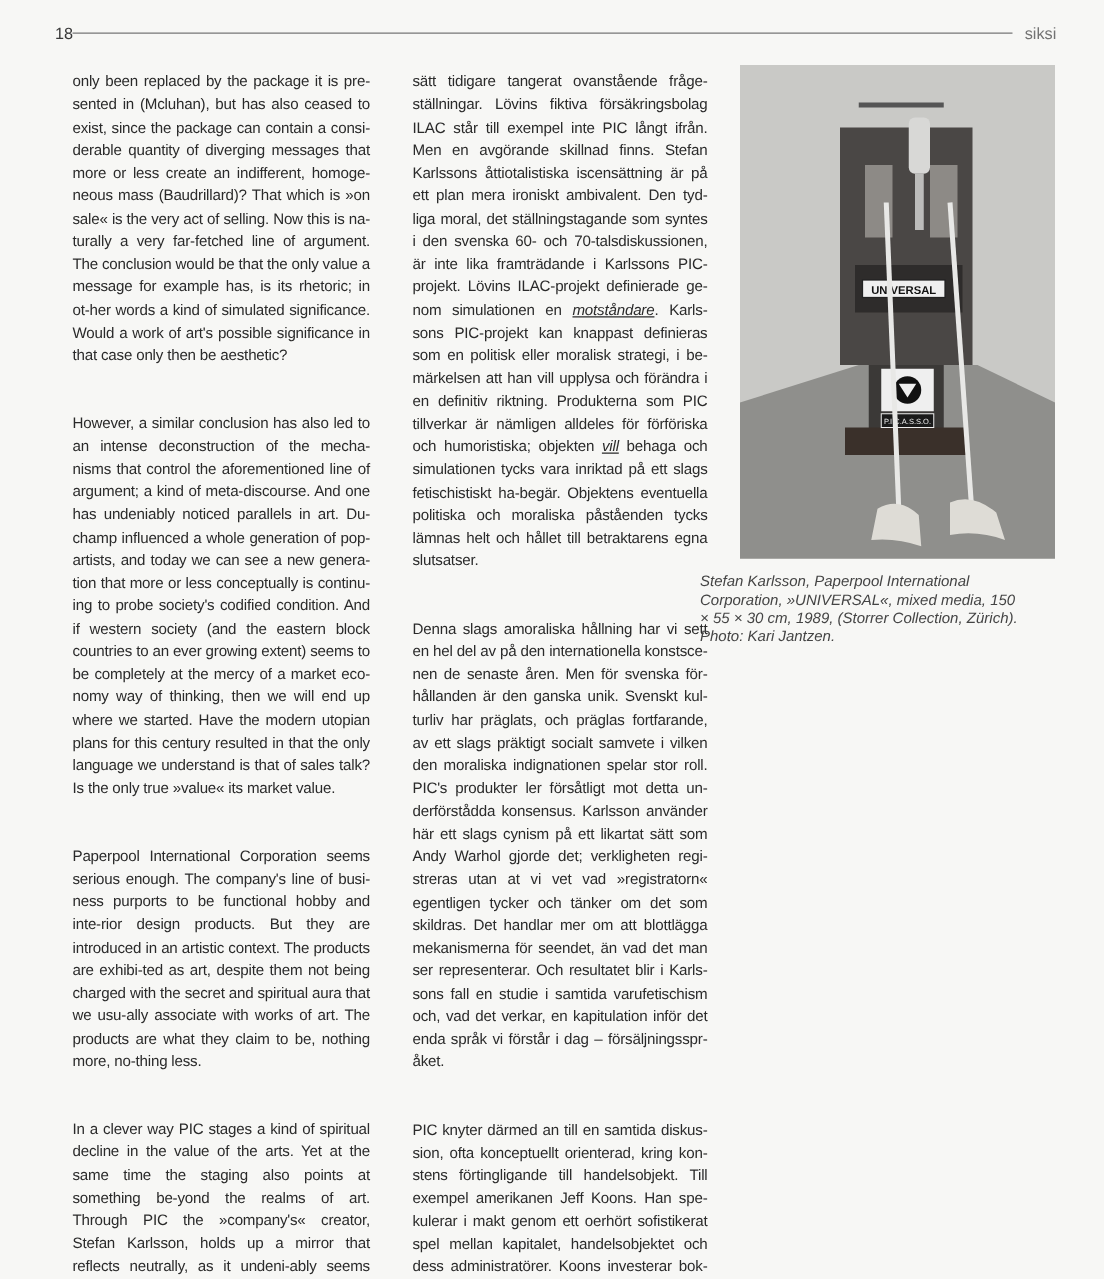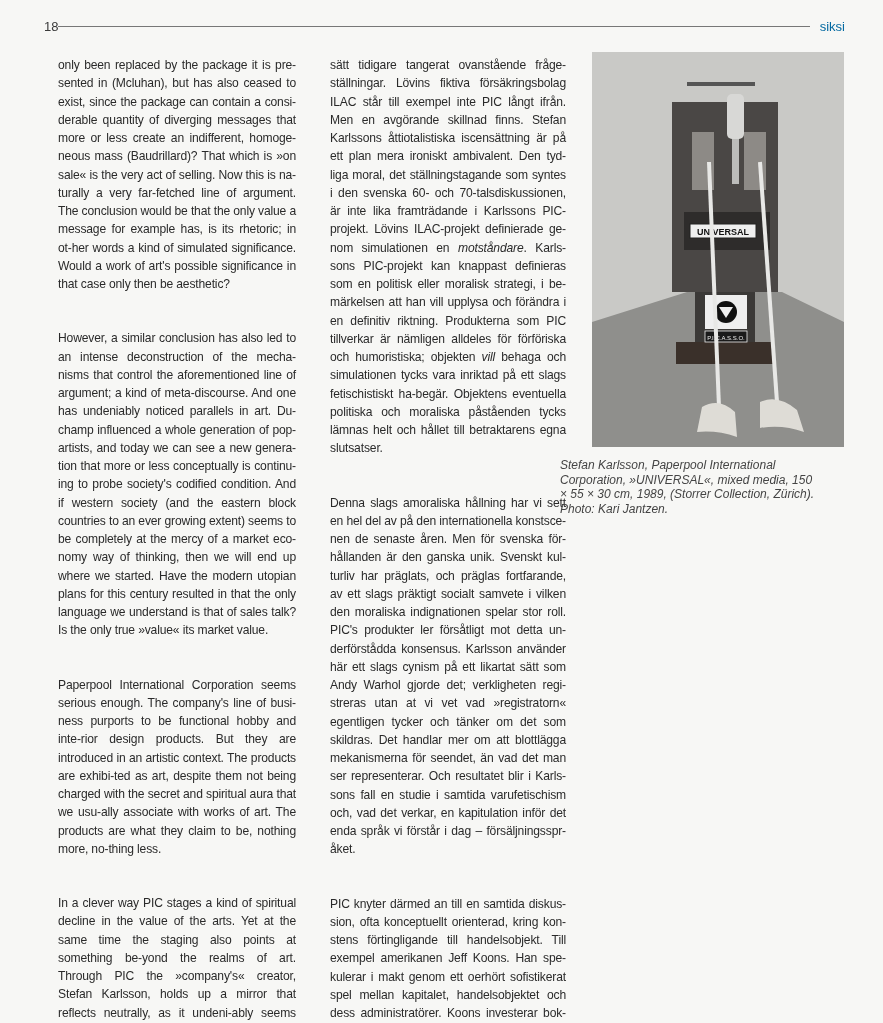--- a/index.html
+++ b/index.html
@@ -9,42 +9,42 @@
     font-family: "Liberation Sans", sans-serif;
     color: #2a2a2a;
     position: relative;
   }
   .header {
     position: absolute; top: 16px; left: 44px; right: 38px; height: 20px;
     display: flex; align-items: center;
   }
   .page-num { font-size: 13px; color: #3a3a3a; }
   .rule { flex: 1; height: 1px; background: #777; }
-  .journal { font-size: 13px; color: #0369a1; margin-left: 10px; }
+  .journal { font-size: 13px; color: #737373; margin-left: 10px; }
 
   .col {
     position: absolute; top: 44px;
     font-size: 12.1px; line-height: 18.25px;
     text-align: justify; hyphens: manual;
     letter-spacing: -0.15px;
   }
   .col p { margin: 12px; }
   .col1 { left: 46px; width: 262px; }
   .col2 { left: 318px; width: 260px; }
 
   .photo {
     position: absolute; left: 592px; top: 52px; width: 252px; height: 395px;
     background: #bdbdbb;
   }
   .photo svg { display: block; width: 100%; height: 100%; }
   .caption {
     position: absolute; left: 560px; top: 458px; width: 258px;
     font-size: 12px; line-height: 14.5px; font-style: italic; color: #444;
   }
-  i.em { font-style: italic; }
+  i.em { font-style: italic; text-decoration: underline; }
 </style>
 </head>
 <body>
 
 <div class="header">
   <span class="page-num">18</span>
   <span class="rule"></span>
   <span class="journal">siksi</span>
 </div>
 

